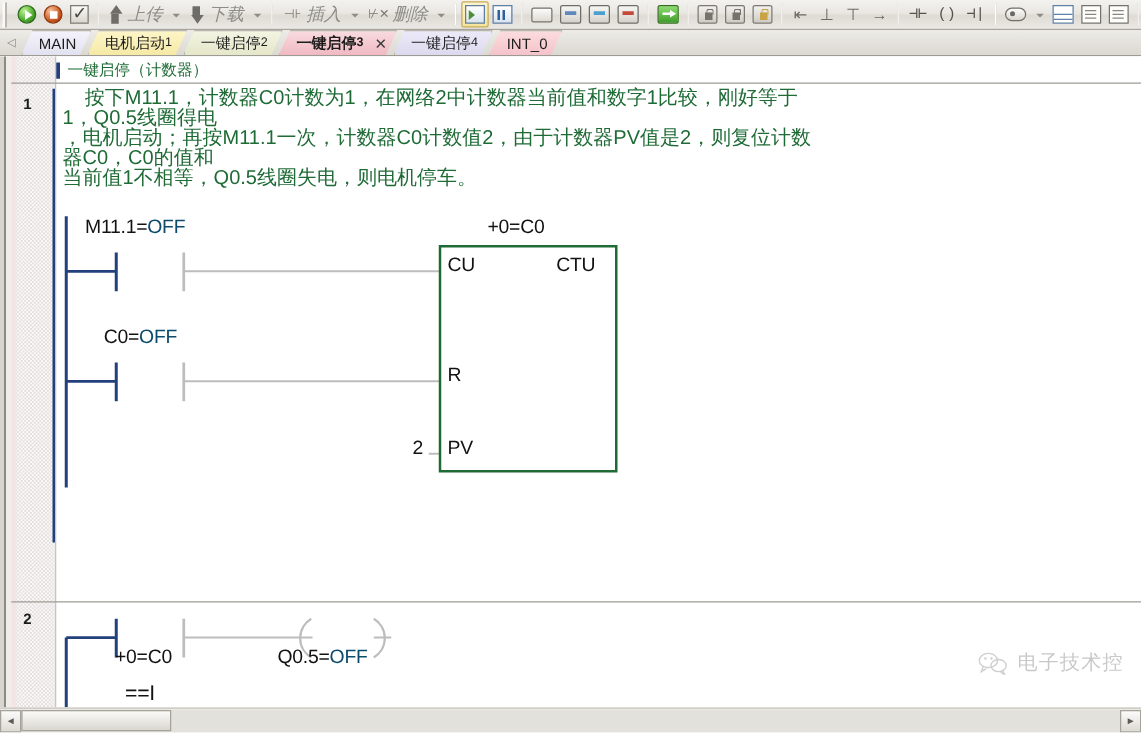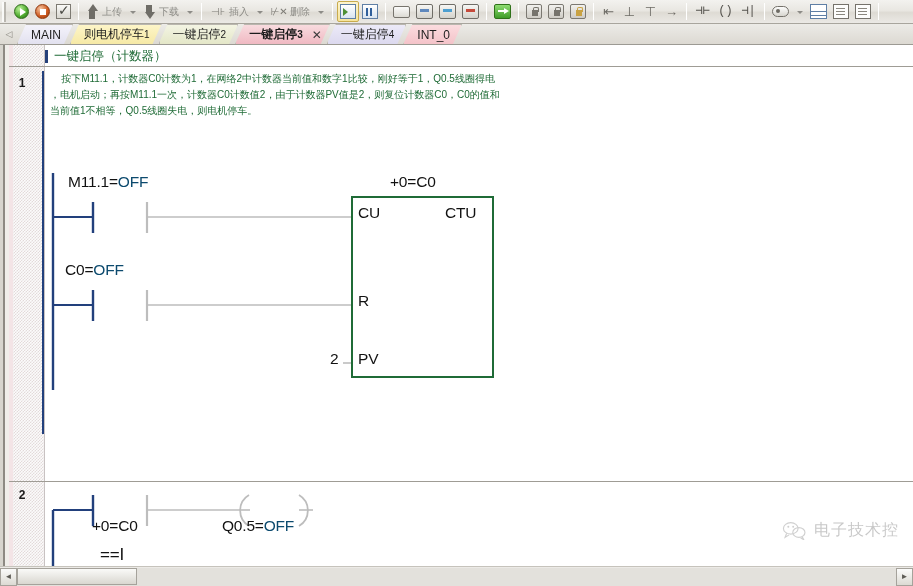--- a/index.html
+++ b/index.html
@@ -49,24 +49,25 @@
     flex: none;
     cursor: default;
     border: 1px solid transparent;
     border-radius: 2px;
   }
   .tb-btn.active {
     background: linear-gradient(to bottom,#fdf4cf,#f6e49b);
     border: 1px solid #c8ab4e;
   }
   .tb-label {
-    font-size: 10px;
+    font-size: 14px;
     color: #8e8d88;
     margin-left: 2px;
     white-space: nowrap;
+    font-style: italic;
   }
   .tb-caret {
     width: 0; height: 0;
     border-left: 3px solid transparent;
     border-right: 3px solid transparent;
     border-top: 3px solid #8d8c87;
     margin: 2px 4px 0 5px;
     flex: none;
   }
   .ico { display:inline-block; position: relative; flex: none; }
@@ -330,21 +331,21 @@
     position: absolute;
     font-size: 12px; font-weight: bold; color: #1b1b1b;
     text-align: center; width: 22px;
   }
   .netbar {
     position: absolute;
     width: 2px; background: #22407c;
   }
   .netcomment {
     position: absolute;
-    font-size: 10px; color: #1f6b36;
+    font-size: 16px; color: #1f6b36;
     line-height: 16px;
     white-space: pre-wrap;
   }
 
   
   .ladder { position: absolute; left: 0; top: 0; }
 
   .lbl {
     position: absolute;
     font-size: 15.5px;
@@ -516,21 +517,21 @@
   </div>
 
   <div class="tabbar">
     <div class="tab-nav">◁</div>
 
     <div class="tab t-main">
       <span class="tab-txt">MAIN</span>
     </div>
 
     <div class="tab t-yellow">
-      <span class="tab-txt">则电机停车</span>
+      <span class="tab-txt">电机启动</span>
       <span class="tab-txt tab-sub">1</span>
     </div>
 
     <div class="tab t-olive">
       <span class="tab-txt">一键启停</span>
       <span class="tab-txt tab-sub">2</span>
     </div>
 
     <div class="tab t-active">
       <span class="tab-txt">一键启停</span>
@@ -596,21 +597,21 @@
       <path d="M 249 450 A 18 18 0 0 0 249 481" fill="none" stroke="#bdbdbd" stroke-width="1.8"></path>
       <path d="M 299 450 A 18 18 0 0 1 299 481" fill="none" stroke="#bdbdbd" stroke-width="1.8"></path>
       <line x1="240" y1="465" x2="250" y2="465" stroke="#bdbdbd" stroke-width="1.6"></line>
       <line x1="299" y1="465" x2="313" y2="465" stroke="#bdbdbd" stroke-width="1.6"></line>
     </svg>
 
     <div class="lbl" style="left:68px; top:128px;">
       <span>M11.1</span><span>=</span><span class="v">OFF</span>
     </div>
 
-    <div class="lbl" style="left:65px; top:216px;">
+    <div class="lbl" style="left:83px; top:216px;">
       <span>C0</span><span>=</span><span class="v">OFF</span>
     </div>
 
     <div class="lbl" style="left:390px; top:128px;">
       <span class="olive">+0</span><span>=C0</span>
     </div>
 
     <div class="lbl" style="left:358px; top:159px;">CU</div>
     <div class="lbl" style="left:445px; top:159px;">CTU</div>
     <div class="lbl" style="left:358px; top:247px;">R</div>

